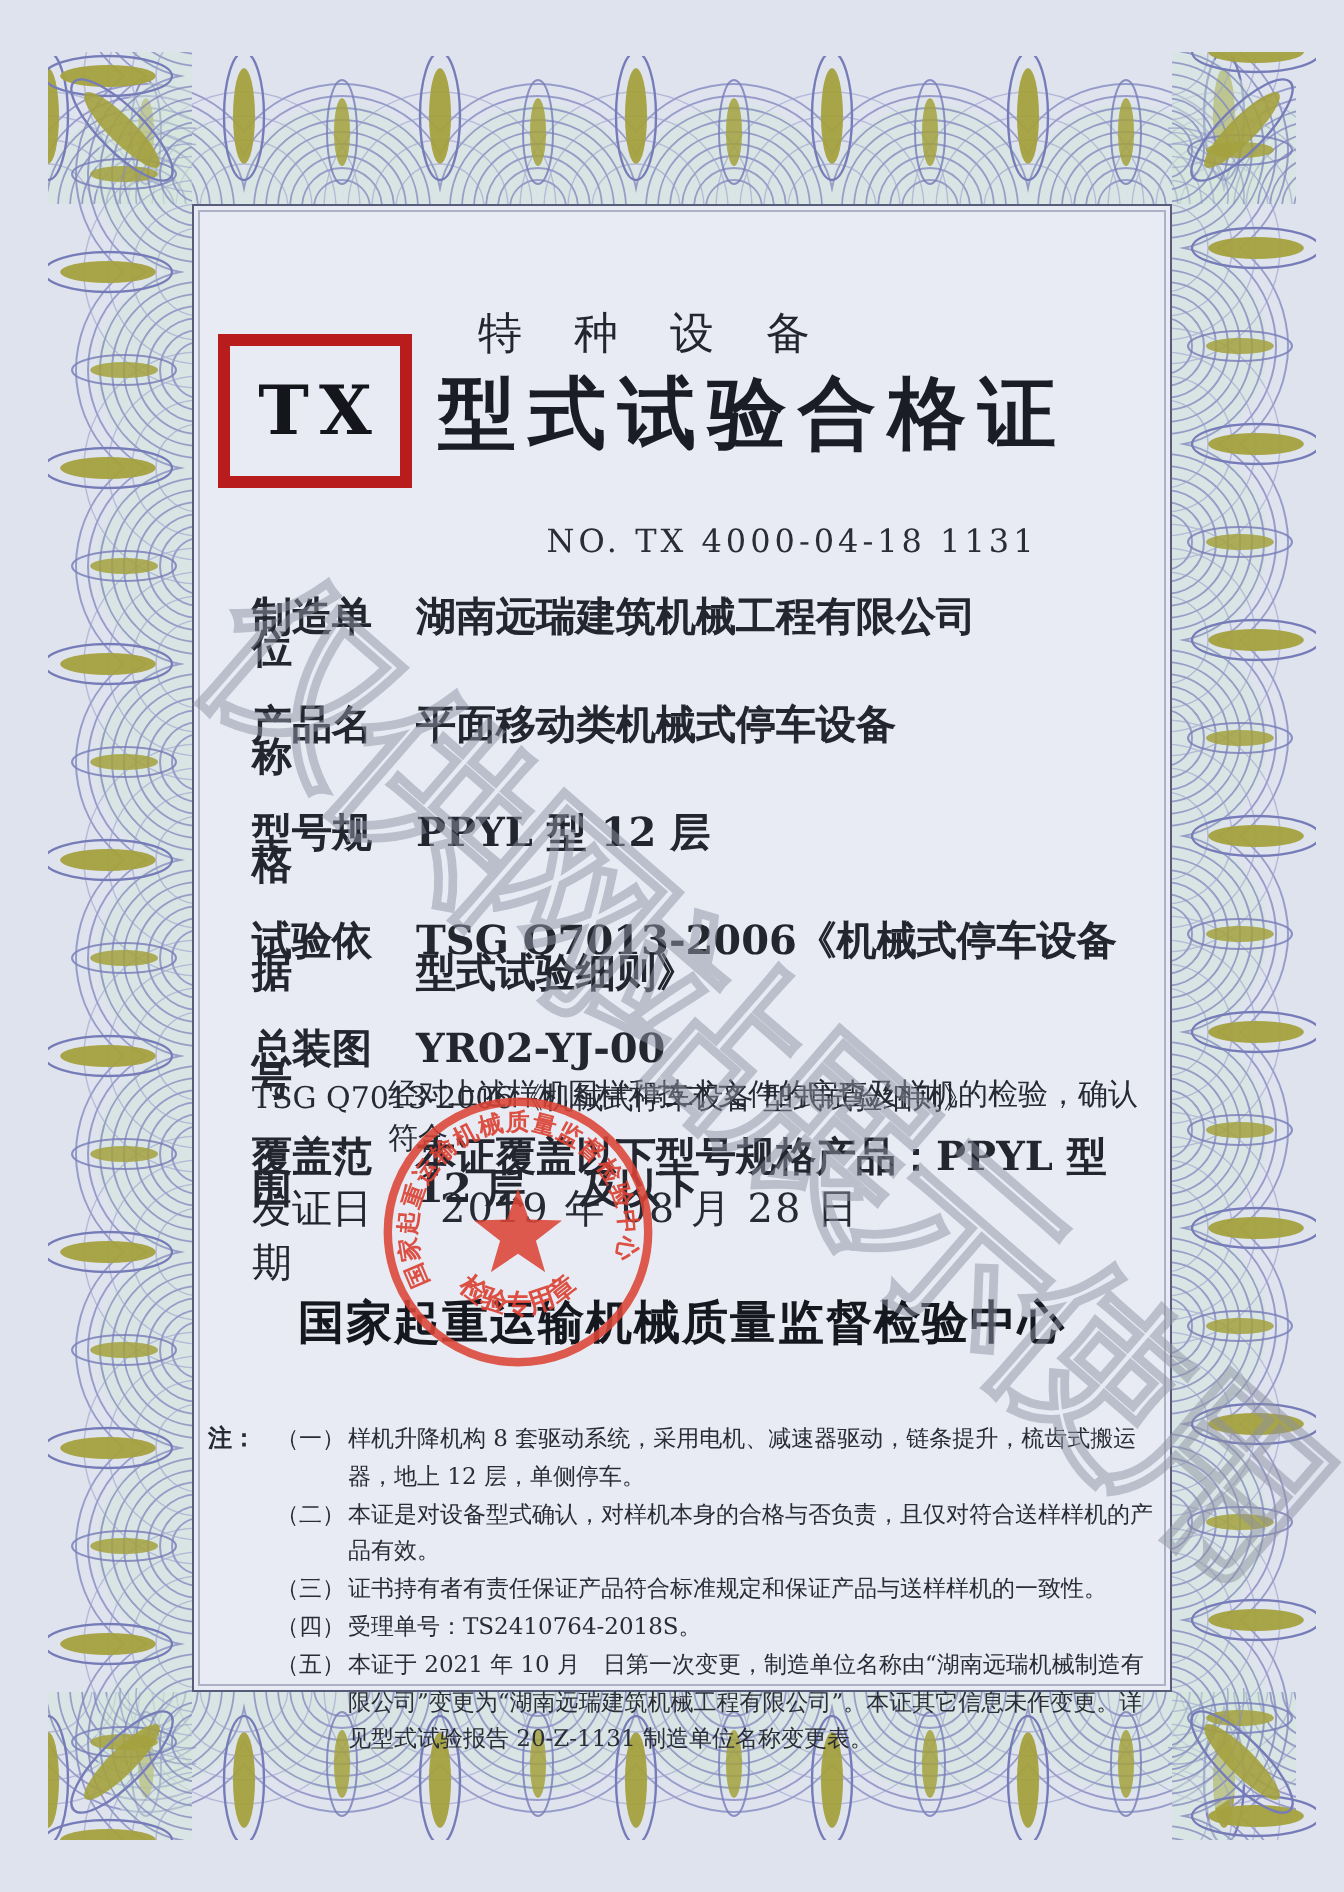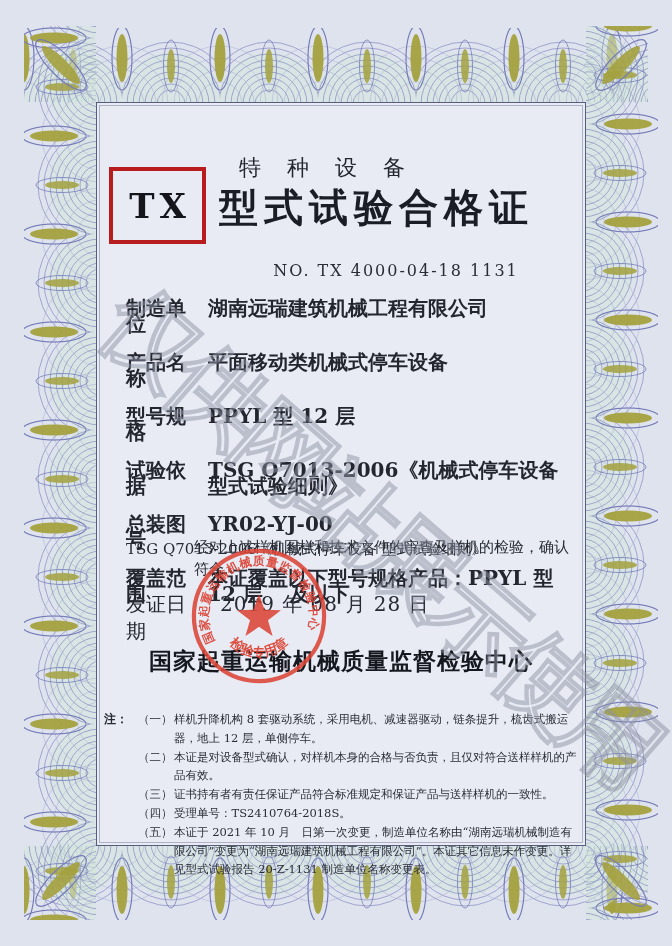--- a/index.html
+++ b/index.html
@@ -28,21 +28,21 @@
     border:1px solid #575c7a;
     box-sizing:border-box;
   }
   .panel::before{
     content:"";position:absolute;inset:2px;border:1px solid rgba(100,106,140,.45);pointer-events:none;
   }
 
   
   .tx-box{
     position:absolute;left:12px;top:64px;width:97px;height:77px;
-    border:4px solid #b91c1c;box-sizing:border-box;
+    border:6px solid #b91c1c;box-sizing:border-box;
     display:flex;align-items:center;justify-content:center;
     font-size:34px;font-weight:bold;letter-spacing:5px;color:#14161c;text-indent:5px;
   }
   .title-col{position:absolute;left:116px;right:6px;top:52px;text-align:left;}
   .title-small{font-size:22px;color:#23262e;letter-spacing:26px;text-indent:26px;line-height:26px;}
   .title-main{font-size:39px;font-weight:bold;color:#1a1d25;letter-spacing:6px;text-indent:6px;line-height:48px;margin-top:2px;}
   .cert-no{position:absolute;left:116px;right:6px;top:158px;text-align:center;font-size:16px;letter-spacing:2px;color:#2a2d36;}
 
   
   .fields{position:absolute;left:29px;right:14px;top:197px;}

